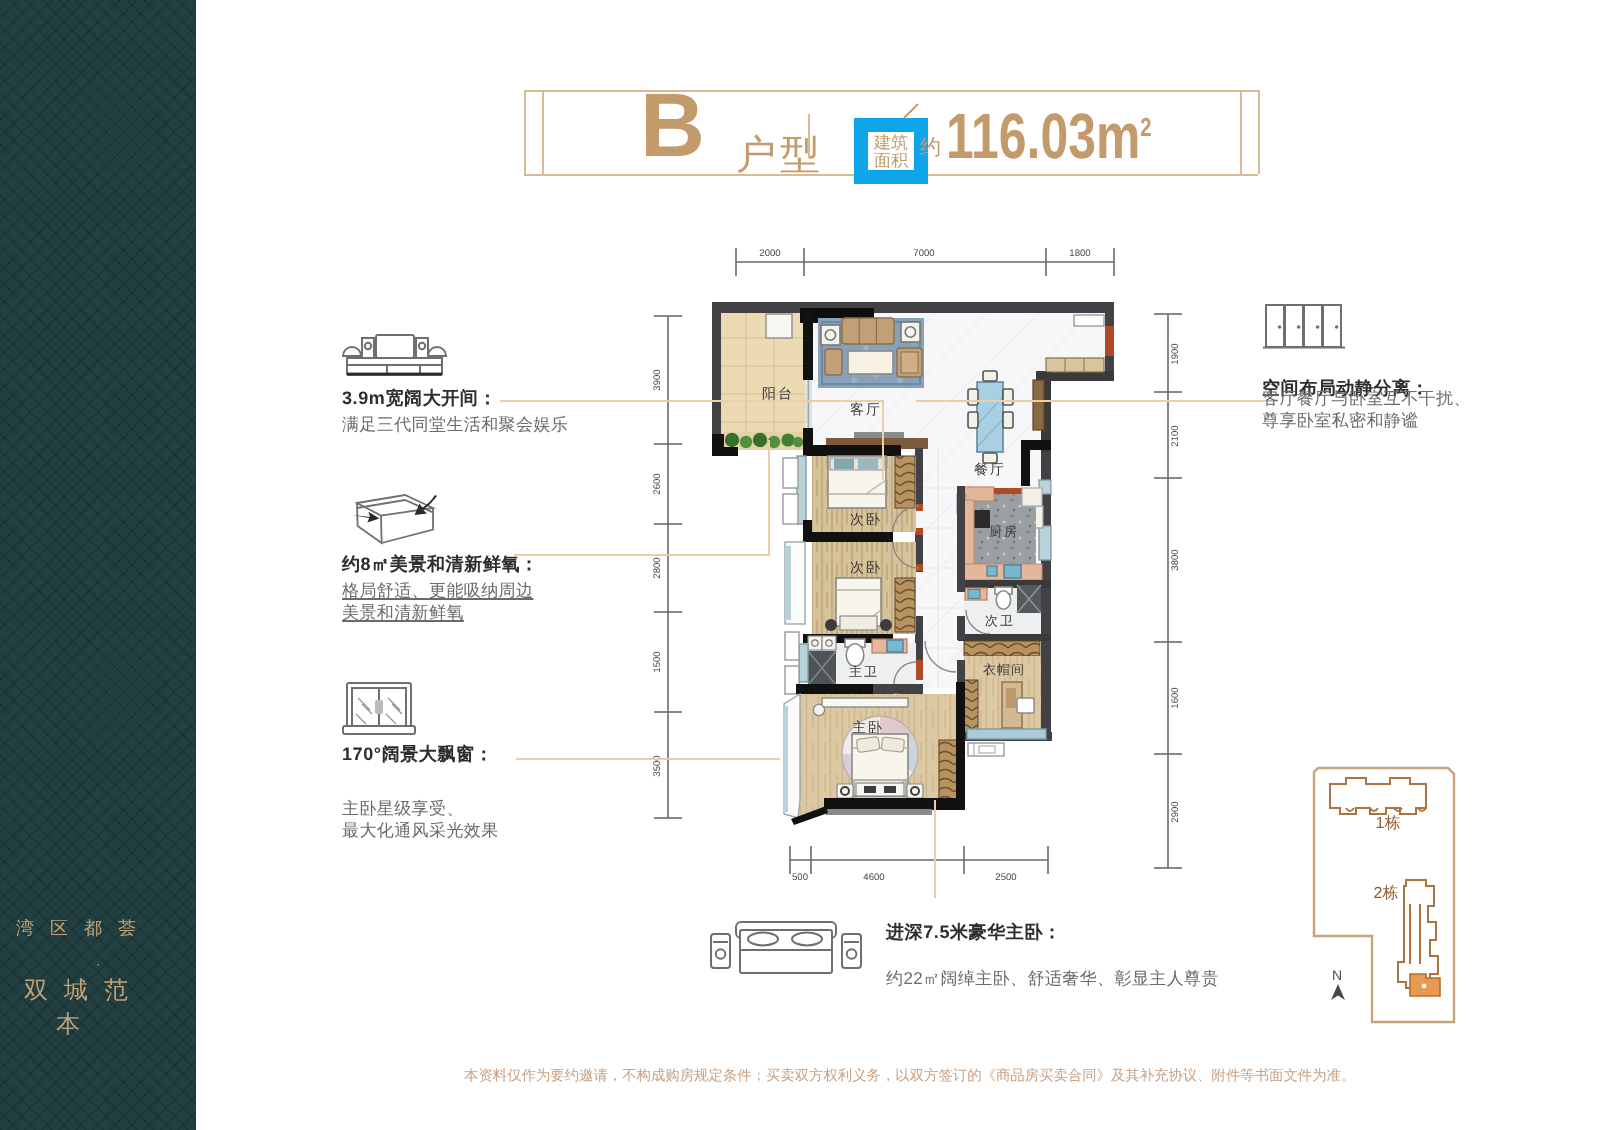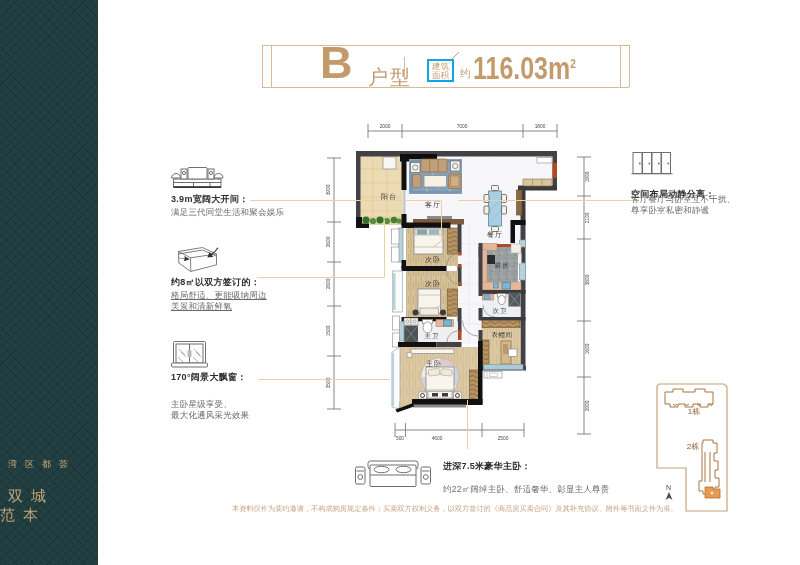--- a/index.html
+++ b/index.html
@@ -16,67 +16,67 @@
 <div class="abs" style="left:0;top:0;width:98px;height:565px;background:#224041;
   background-image:
     repeating-linear-gradient(45deg, rgba(0,0,0,0.13) 0 1px, transparent 1px 6px),
     repeating-linear-gradient(-45deg, rgba(0,0,0,0.13) 0 1px, transparent 1px 6px);">
 </div>
 
 <div class="abs" style="left:0;top:458px;width:80px;text-align:left;color:#c2a379;font-size:9px;letter-spacing:8px;text-indent:8px;">湾区都荟</div>
 
 <div class="abs" style="left:0;top:480px;width:98px;text-align:center;color:#c2a379;font-size:6px;">·</div>
 
-<div class="abs" style="left:0;top:487px;width:76px;text-align:left;color:#c2a379;font-size:15px;letter-spacing:8px;text-indent:8px;">双城范本</div>
+<div class="abs" style="left:0;top:487px;width:76px;text-align:center;color:#c2a379;font-size:12px;letter-spacing:8px;text-indent:8px;">双城范本</div>
 
 <div class="abs" style="left:262px;top:45px;width:367px;height:1px;background:#d7bb95;"></div>
 
 <div class="abs" style="left:262px;top:87px;width:367px;height:1px;background:#d7bb95;"></div>
 
 <div class="abs" style="left:262px;top:45px;width:8px;height:42px;border-left:1px solid #d7bb95;border-right:1px solid #d7bb95;"></div>
 
 <div class="abs" style="left:620px;top:45px;width:8px;height:42px;border-left:1px solid #d7bb95;border-right:1px solid #d7bb95;"></div>
 
 <div class="abs gold" style="left:320px;top:37px;font-size:45px;font-weight:bold;">B</div>
 
 <div class="abs gold" style="left:368px;top:64px;font-size:20px;letter-spacing:2px;">户型</div>
 
 <div class="abs" style="left:404px;top:57px;width:1px;height:22px;background:#d7bb95;"></div>
 
-<div class="abs gold" style="left:427px;top:58.5px;width:23px;height:18px;border:2px solid #0ea5e9;font-size:8.5px;line-height:9.5px;text-align:center;padding-top:1px;">建筑<br>面积</div>
+<div class="abs gold" style="left:427px;top:58.5px;width:23px;height:18px;border:7px solid #0ea5e9;font-size:8.5px;line-height:9.5px;text-align:center;padding-top:1px;">建筑<br>面积</div>
 
 <svg class="abs" style="left:451px;top:51px;" width="10" height="9">
     <path d="M1,8 L8,1" stroke="#c39a6b" stroke-width="1" fill="none"></path>
   </svg>
 
 <div class="abs gold" style="left:460px;top:66.5px;font-size:10.5px;">约</div>
 
 <div class="abs gold" style="left:473px;top:50px;font-size:32px;font-weight:bold;transform:scaleX(0.78);transform-origin:0 0;white-space:nowrap;">116.03m<span style="font-size:13px;vertical-align:11px;">2</span></div>
 
 <div class="abs ann-title" style="left:171px;top:193px;">3.9m宽阔大开间：</div>
 
 <div class="abs ann-sub" style="left:171px;top:207px;">满足三代同堂生活和聚会娱乐</div>
 
-<div class="abs ann-title" style="left:171px;top:276px;">约8㎡以双方签订的：</div>
+<div class="abs ann-title" style="left:171px;top:276px;">约8㎡美景和清新鲜氧：</div>
 
 <div class="abs ann-sub" style="left:171px;top:290px;text-decoration:underline;">格局舒适、更能吸纳周边<br>美景和清新鲜氧</div>
 
 <div class="abs ann-title" style="left:171px;top:371px;">170°阔景大飘窗：</div>
 
 <div class="abs ann-sub" style="left:171px;top:384px;margin-top:15px;">主卧星级享受、<br>最大化通风采光效果</div>
 
 <div class="abs ann-title" style="left:631px;top:188px;">空间布局动静分离：</div>
 
 <div class="abs ann-sub" style="left:631px;top:194px;">客厅餐厅与卧室互不干扰、<br>尊享卧室私密和静谧</div>
 
 <div class="abs ann-title" style="left:443px;top:460px;">进深7.5米豪华主卧：</div>
 
 <div class="abs ann-sub" style="left:443px;top:474px;margin-top:10px;">约22㎡阔绰主卧、舒适奢华、彰显主人尊贵</div>
 
-<div class="abs" style="left:232px;top:504px;font-size:7.2px;color:#c9a183;letter-spacing:0;white-space:nowrap;">本资料仅作为要约邀请，不构成购房规定条件；买卖双方权利义务，以双方签订的《商品房买卖合同》及其补充协议、附件等书面文件为准。</div>
+<div class="abs" style="left:232px;top:533px;font-size:7.2px;color:#c9a183;letter-spacing:0;white-space:nowrap;">本资料仅作为要约邀请，不构成购房规定条件；买卖双方权利义务，以双方签订的《商品房买卖合同》及其补充协议、附件等书面文件为准。</div>
 
 <svg class="abs" style="left:0;top:0;" width="800" height="565" viewBox="0 0 800 565">
   <defs>
     <pattern id="wood" width="5" height="14" patternUnits="userSpaceOnUse">
       <rect width="5" height="14" fill="#d7c39a"></rect>
       <path d="M1,0 V14 M3.5,2 V10" stroke="#c0a87c" stroke-width="0.8"></path>
     </pattern>
     <pattern id="marble" width="26" height="26" patternUnits="userSpaceOnUse">
       <rect width="26" height="26" fill="#f7f7f9"></rect>
       <path d="M0,26 L26,0" stroke="#f0f0f4" stroke-width="0.7" fill="none"></path>

